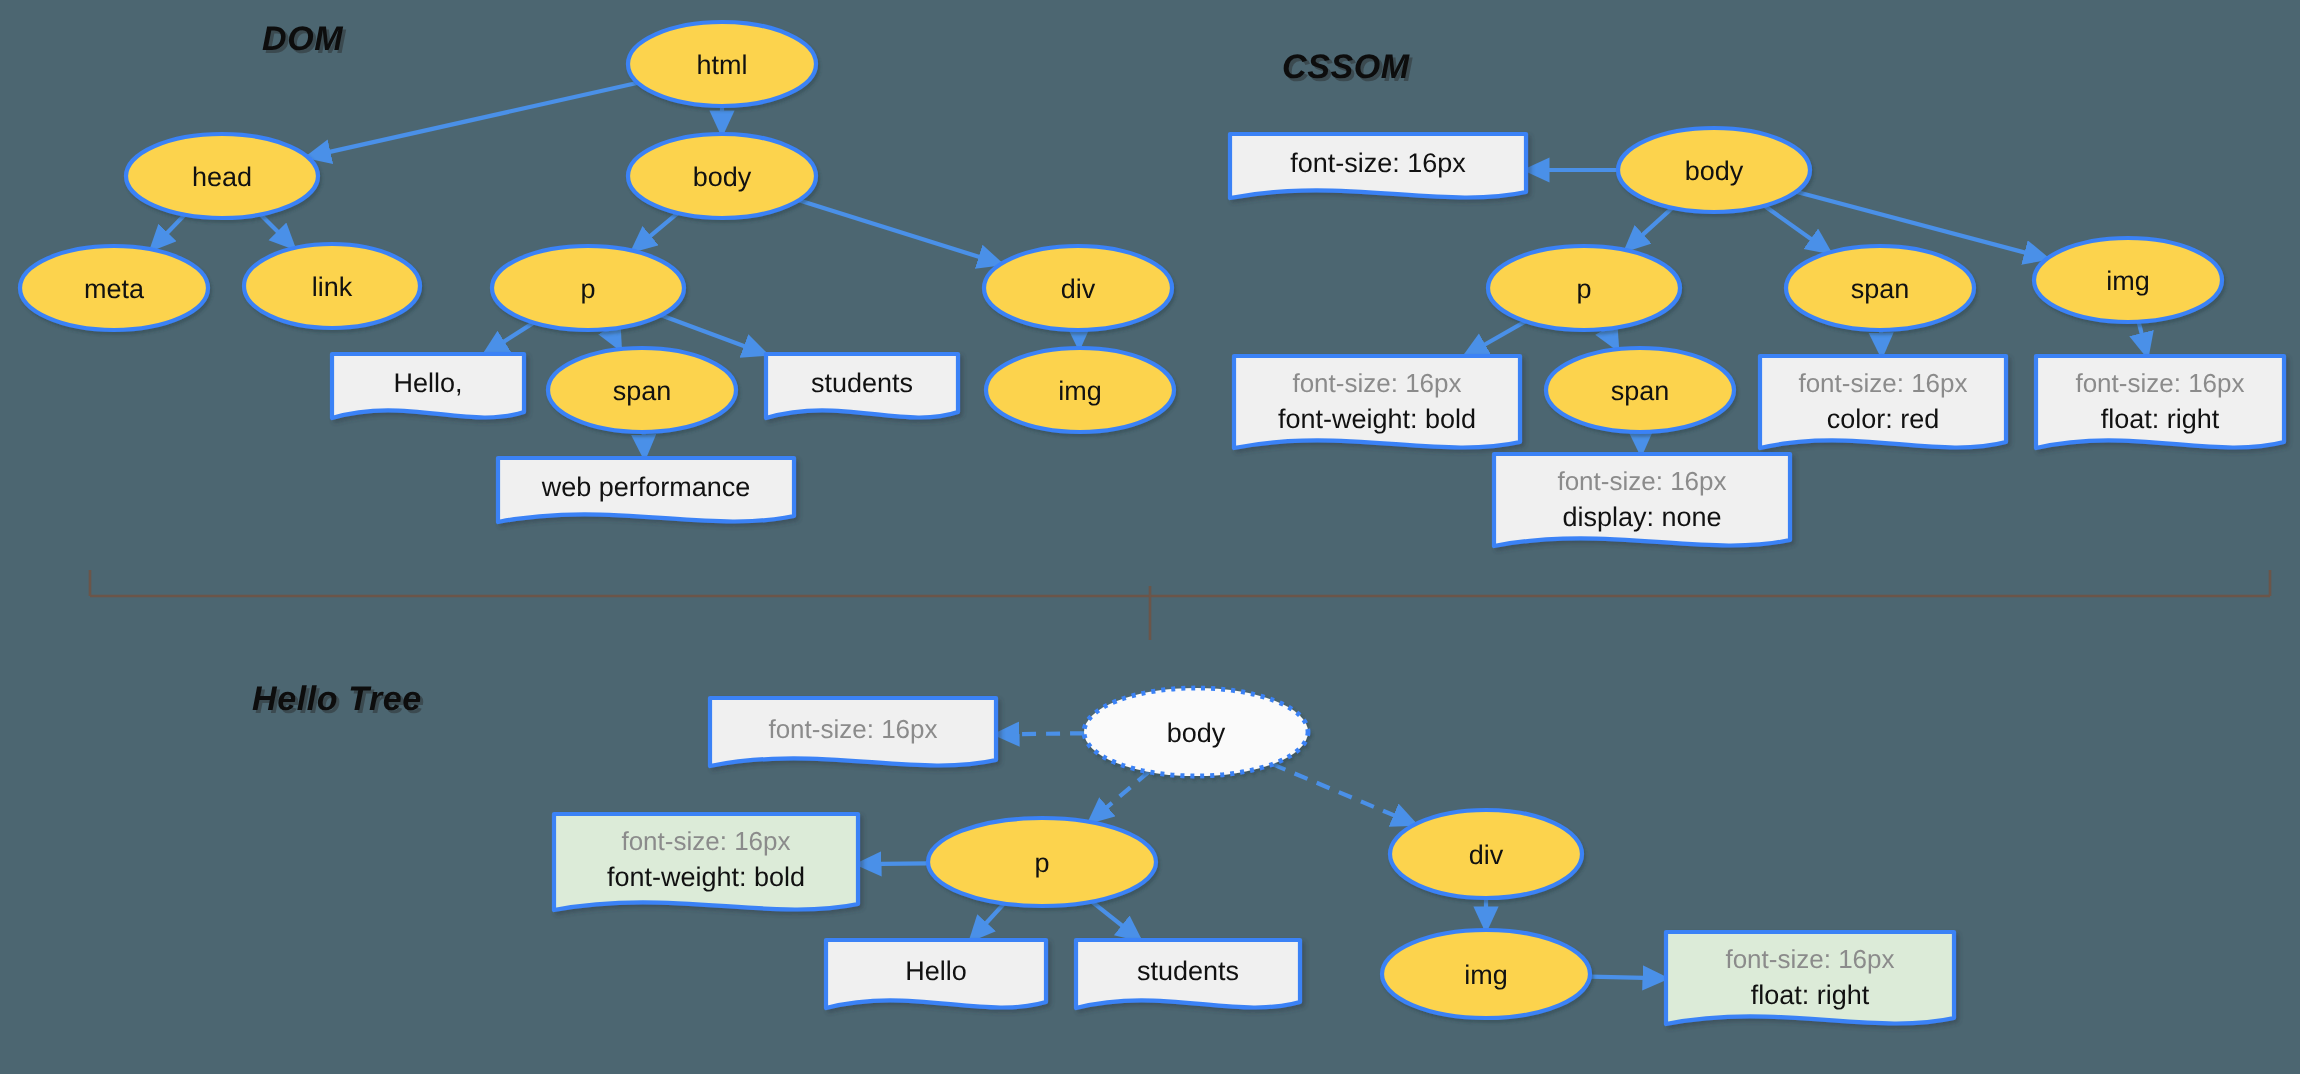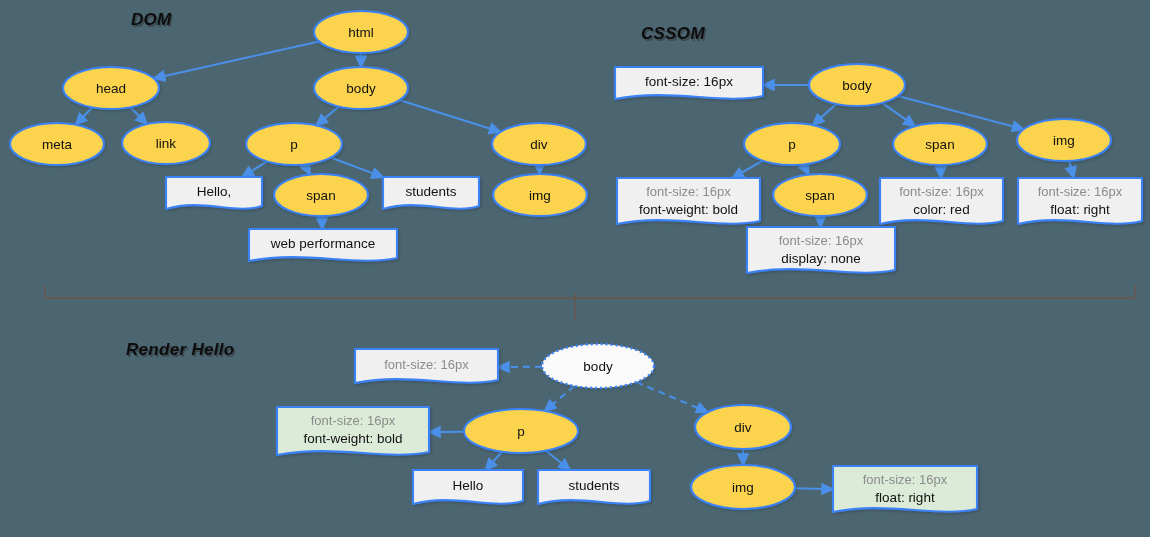--- a/index.html
+++ b/index.html
@@ -54,21 +54,21 @@
     fill: #111111;
   }
 </style>
 </head>
 <body>
 
 <div id="stage">
 
   <div class="section-title" style="left:131px; top:10px;">DOM</div>
   <div class="section-title" style="left:641px; top:24px;">CSSOM</div>
-  <div class="section-title" style="left:126px; top:340px;">Render Hello</div>
+  <div class="section-title" style="left:126px; top:340px;">Hello Tree</div>
 
   <svg class="layer" id="graph-layer" viewBox="0 0 1150 537">
     <defs>
       <marker id="arrowhead" markerWidth="7" markerHeight="7" refX="5.6" refY="3" orient="auto">
         <path d="M0,0 L6.5,3 L0,6 z" fill="#4a90e8"></path>
       </marker>
       <filter id="boxshadow" x="-20%" y="-20%" width="150%" height="160%">
         <feDropShadow dx="1.5" dy="1.5" stdDeviation="1" flood-color="#2b3c44" flood-opacity="0.45"></feDropShadow>
       </filter>
       <filter id="ellshadow" x="-20%" y="-30%" width="150%" height="180%">

